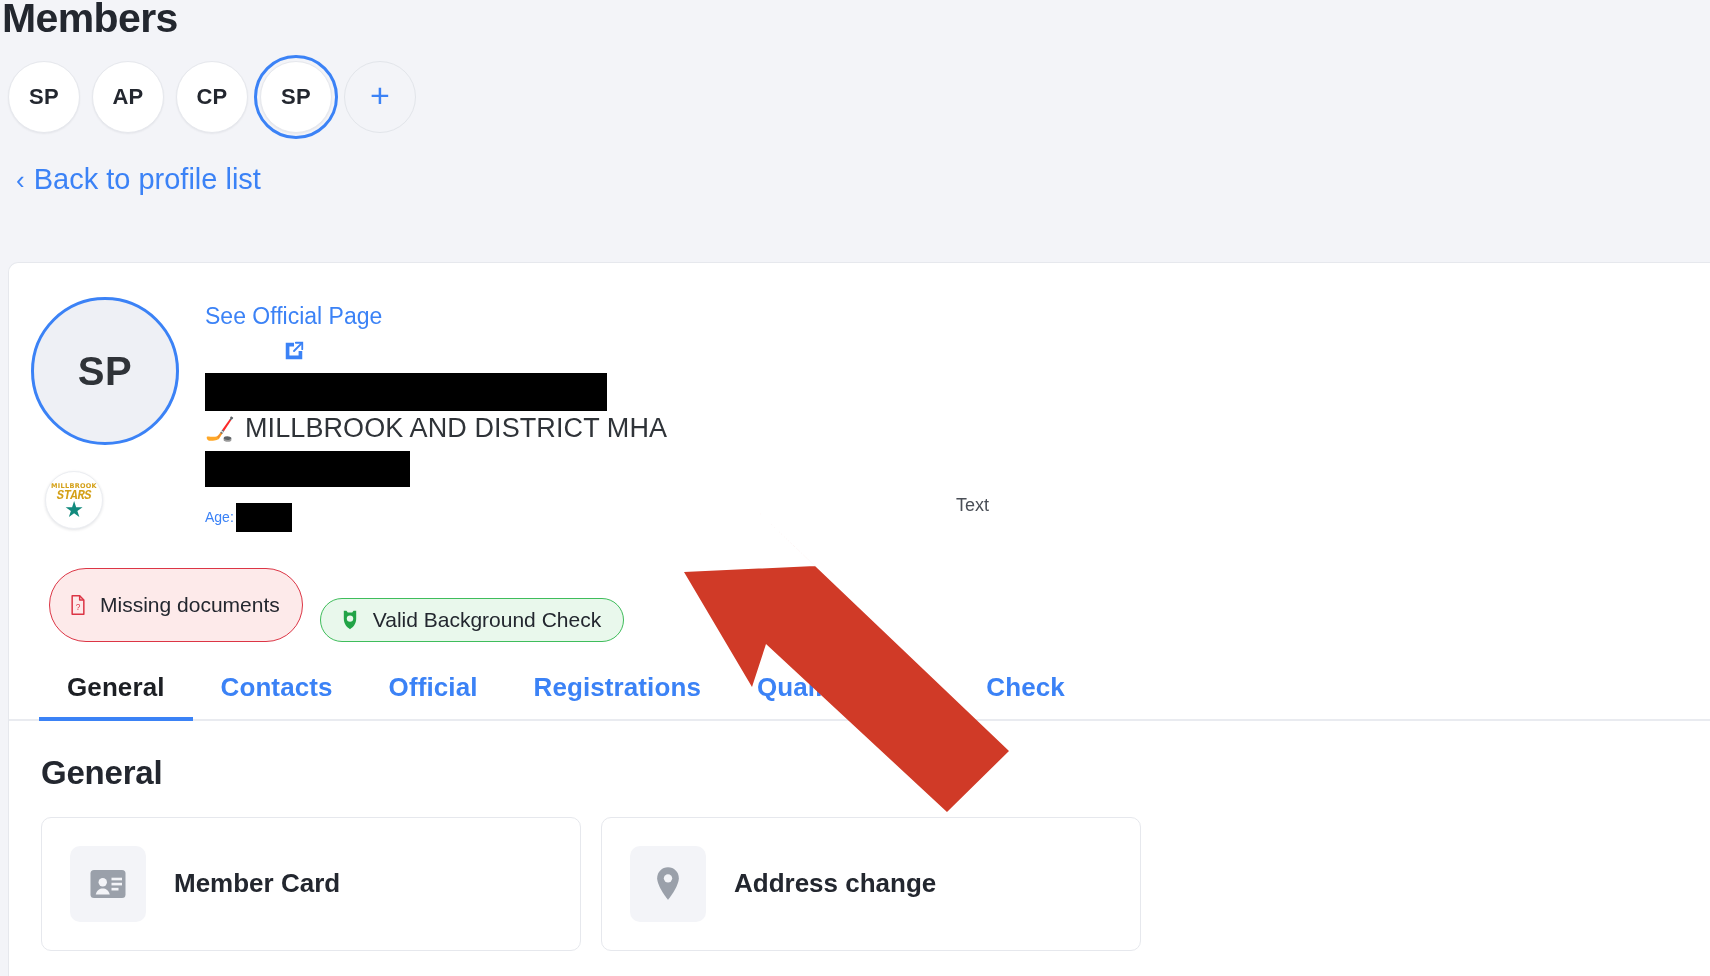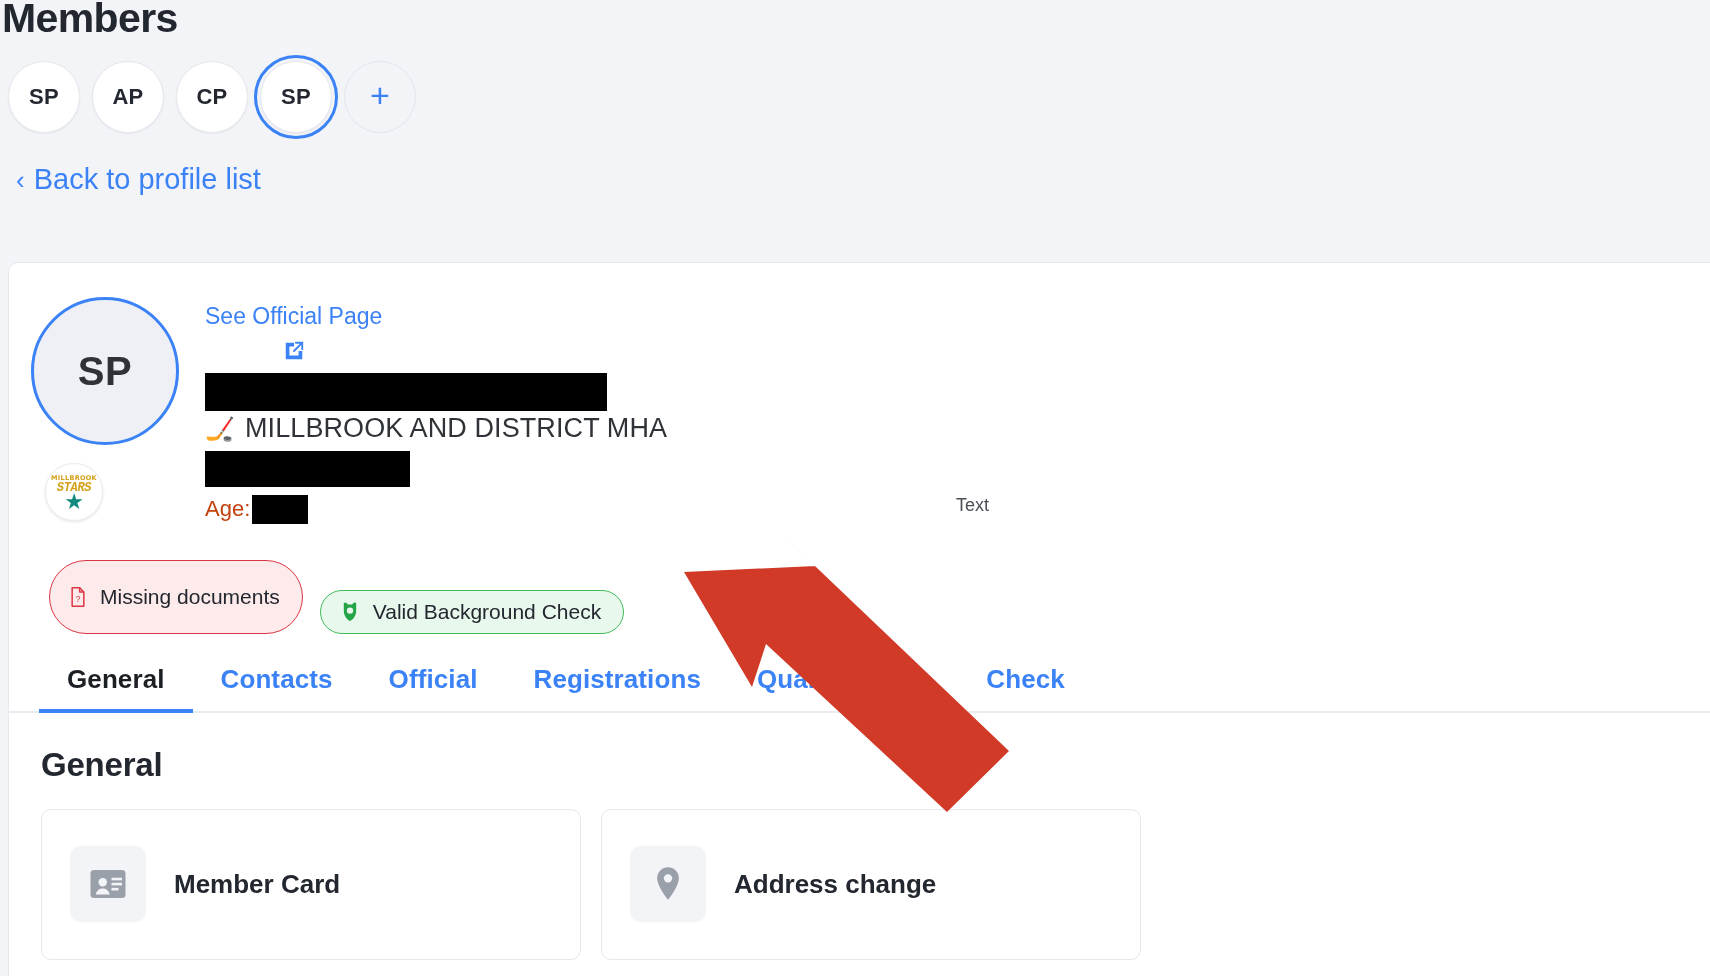--- a/index.html
+++ b/index.html
@@ -196,23 +196,23 @@
     line-height: 1.25;
     margin-top: 1px;
     letter-spacing: .1px;
   }
   .club-line .stick { font-size: 24px; }
 
   .age-line {
     display: flex;
     align-items: center;
     gap: 2px;
-    font-size: 22px;
-    color: #c2410c;
-    margin-top: 8px;
+    font-size: 14px;
+    color: #3b82f6;
+    margin-top: 16px;
   }
   .redact-age { width: 56px; height: 29px; }
 
   
   .badge-row {
     display: flex;
     gap: 17px;
     padding: 36px 0 0 40px;
   }
   .badge {
@@ -275,21 +275,21 @@
     letter-spacing: -.2px;
   }
 
   .card-grid {
     display: flex;
     gap: 20px;
     padding: 25px 0 0 32px;
   }
   .feature-card {
     width: 540px;
-    height: 151px;
+    height: 134px;
     border: 1px solid #e6e8ed;
     border-radius: 10px;
     background: #ffffff;
     display: flex;
     align-items: center;
     gap: 28px;
     padding: 0 28px;
     cursor: pointer;
   }
   .feature-icon {

